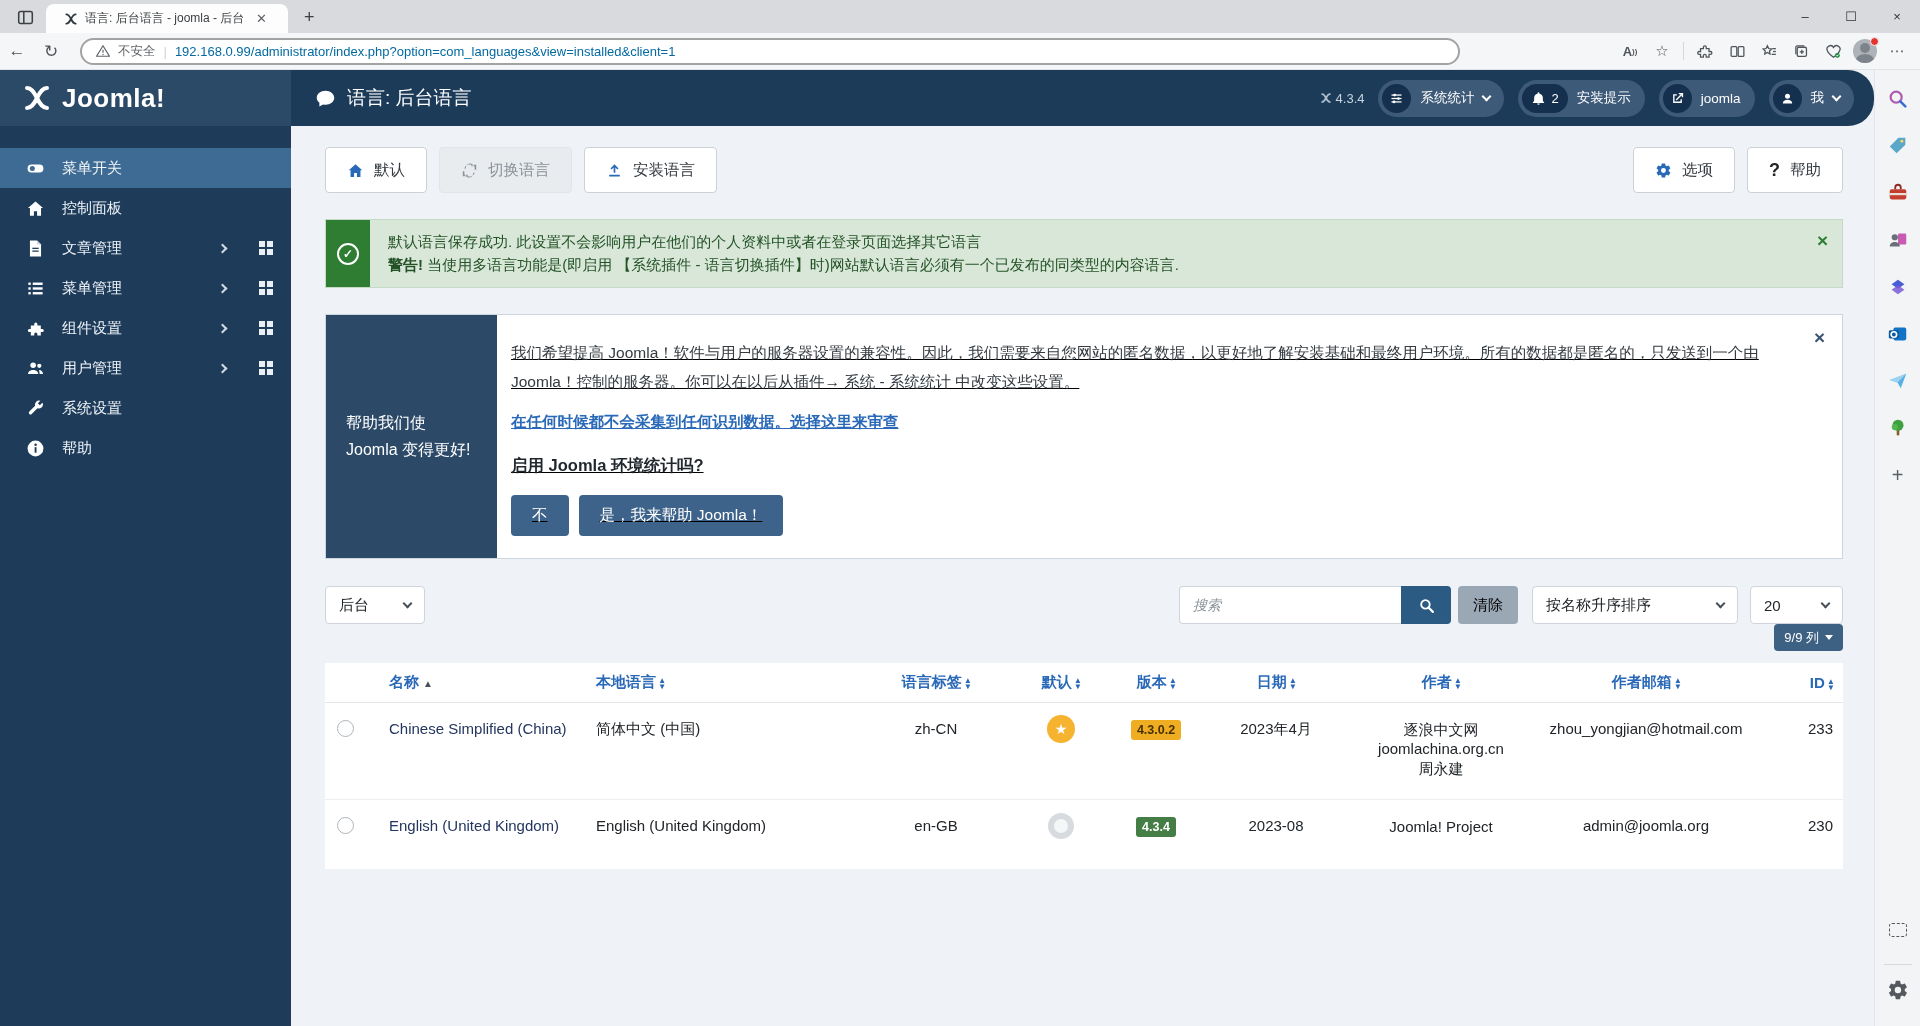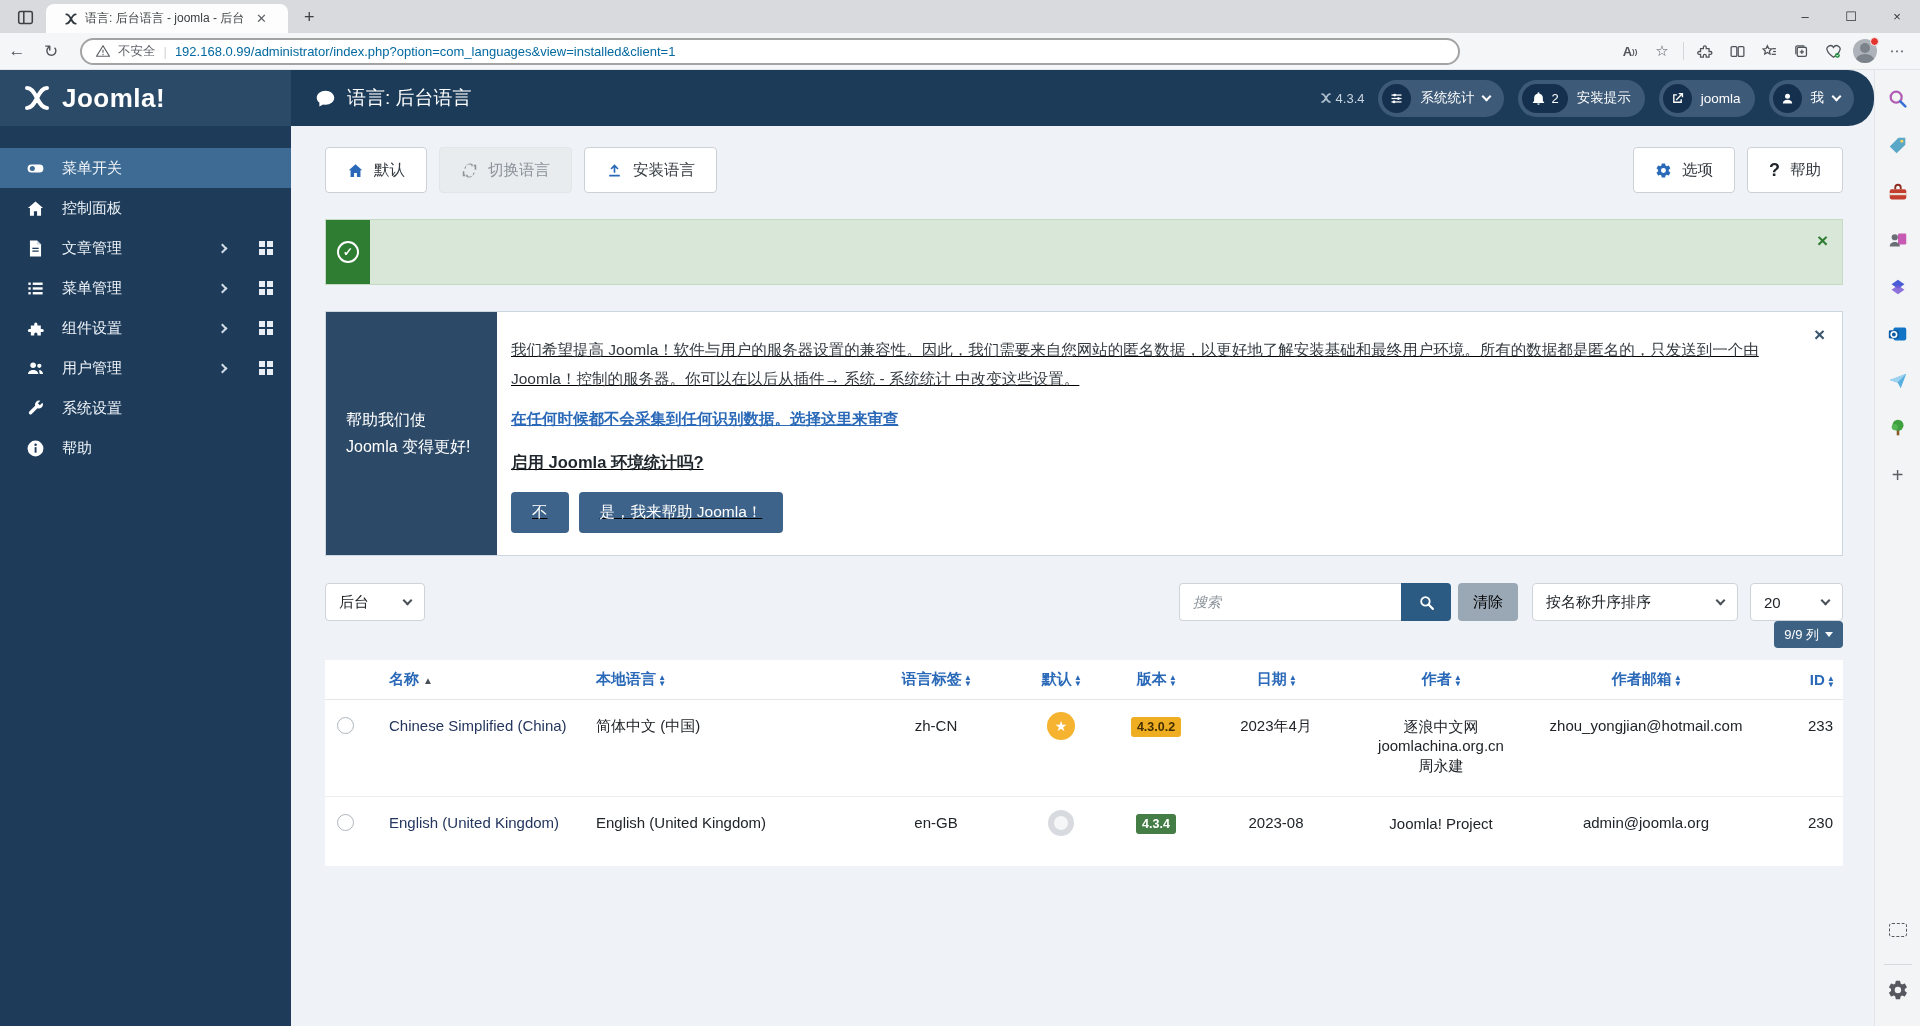--- a/index.html
+++ b/index.html
@@ -501,20 +501,24 @@
         <div class="tbtn">
           <span class="qmark">?</span>
           <span>帮助</span>
         </div>
       </div>
     </div>
 
     <div class="alert">
       <div class="alert-strip">
         <span class="alert-check">✓</span>
+      </div>
+      <div class="alert-body">
+        <div>默认语言保存成功. 此设置不会影响用户在他们的个人资料中或者在登录页面选择其它语言</div>
+        <div><b>警告!</b><span> 当使用多语言功能是(即启用 【系统插件 - 语言切换插件】时)网站默认语言必须有一个已发布的同类型的内容语言.</span></div>
       </div>
       <span class="alert-close">×</span>
     </div>
 
     <div class="stats">
       <div class="stats-side">帮助我们使 Joomla 变得更好!</div>
       <div class="stats-body">
         <div class="stats-p">我们希望提高 Joomla！软件与用户的服务器设置的兼容性。因此，我们需要来自您网站的匿名数据，以更好地了解安装基础和最终用户环境。所有的数据都是匿名的，只发送到一个由 Joomla！控制的服务器。你可以在以后从插件→ 系统 - 系统统计 中改变这些设置。</div>
         <span class="stats-link">在任何时候都不会采集到任何识别数据。选择这里来审查</span>
         <div class="stats-q">启用 Joomla 环境统计吗?</div>

